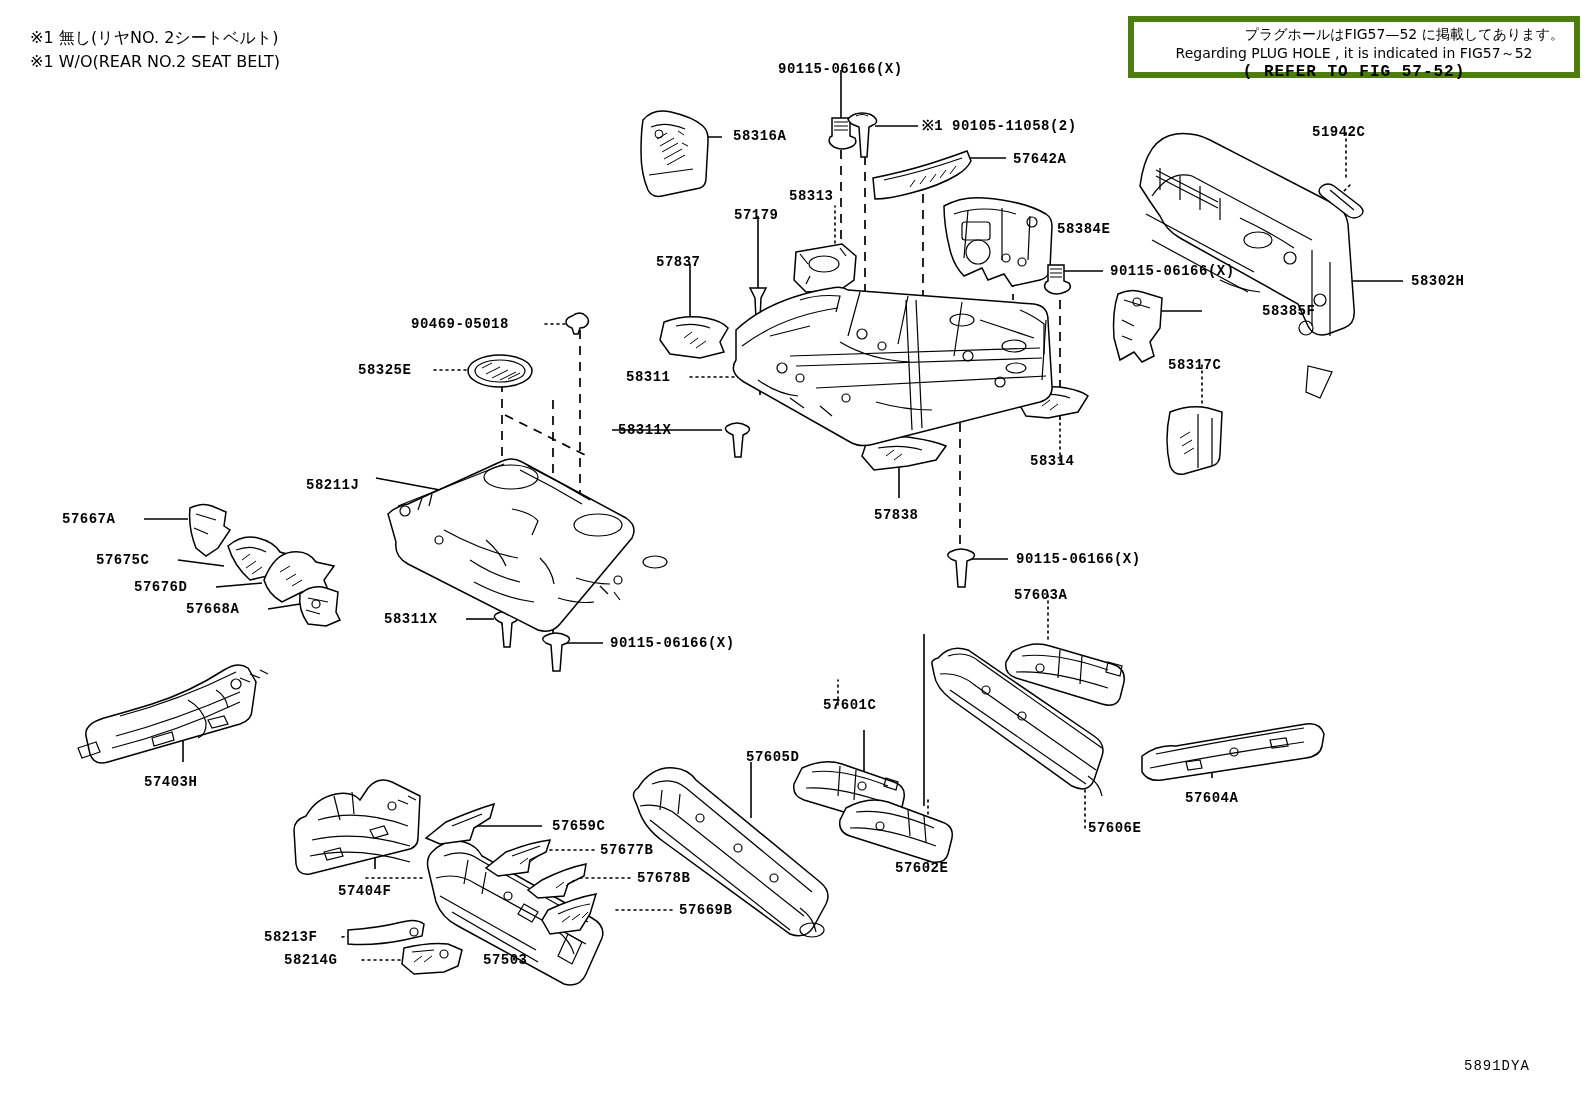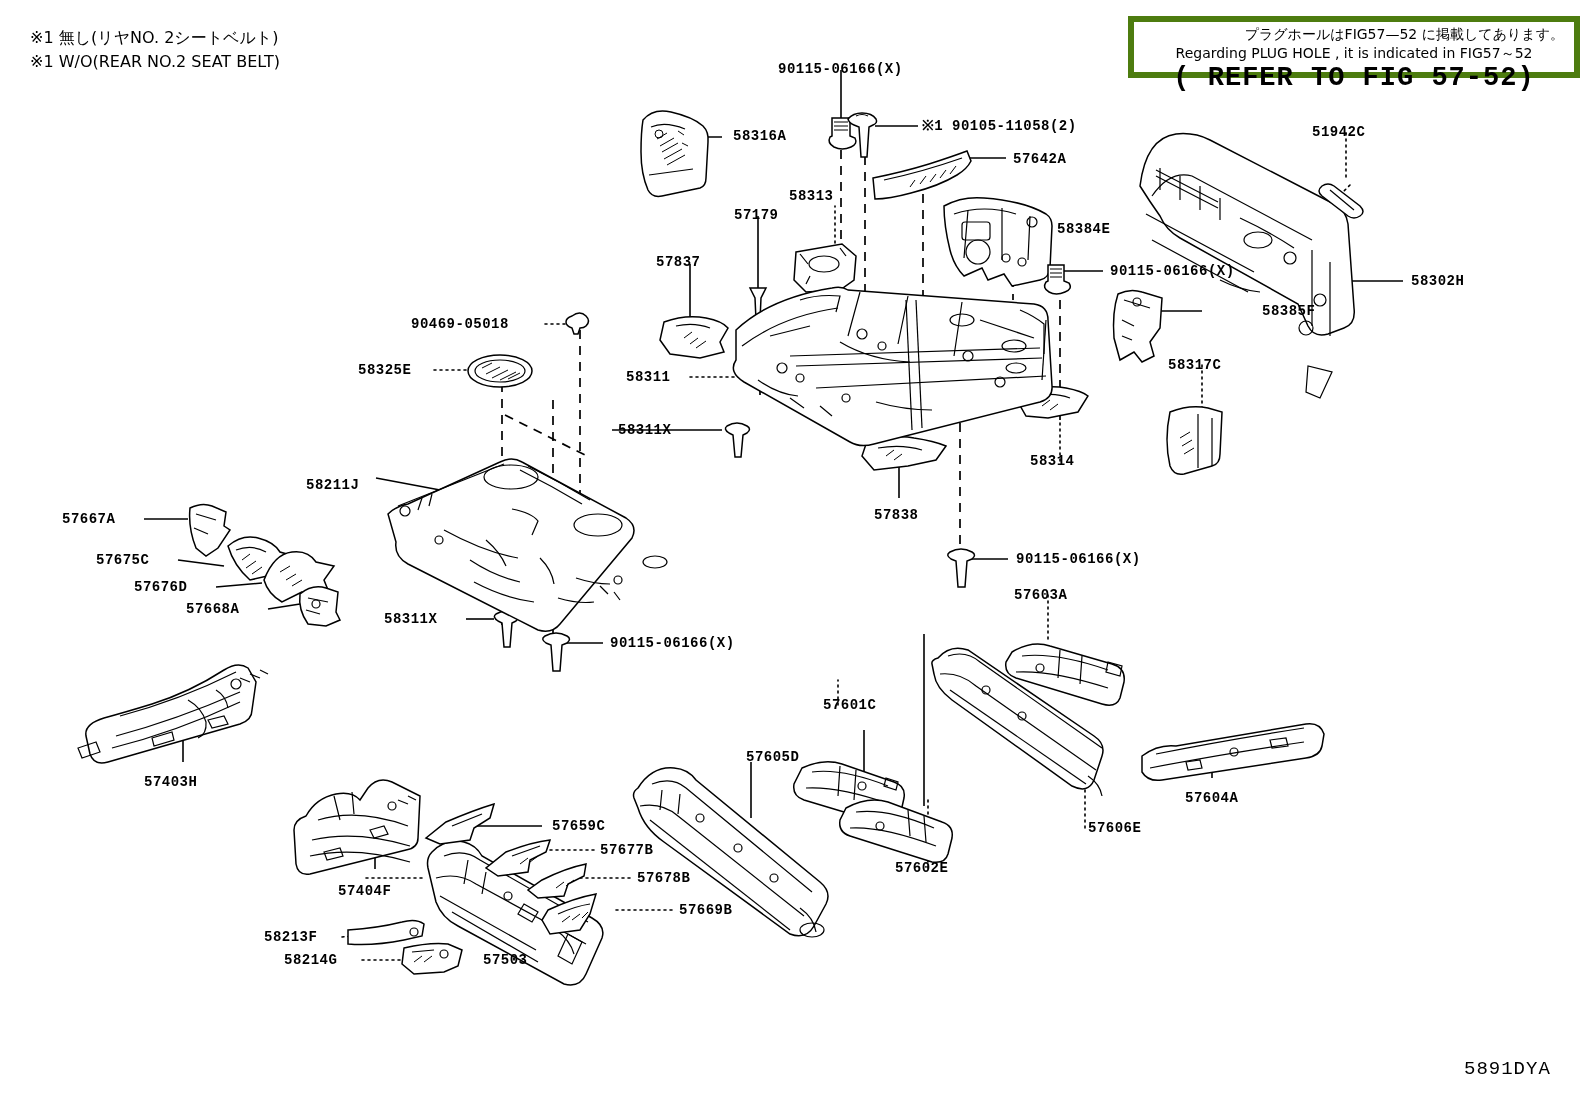--- a/index.html
+++ b/index.html
@@ -15,24 +15,24 @@
   .note-jp{position:absolute;white-space:nowrap;font-family:"DejaVu Sans",sans-serif;
            font-size:16px;font-weight:400;color:#000;letter-spacing:0px;}
 
   
   .notebox{position:absolute;border:6px solid #4d7c0f;background:#fff;box-sizing:border-box;
            text-align:center;padding:4px 10px 6px 10px;}
   .notebox .l1{font-family:"DejaVu Sans",sans-serif;font-size:14px;line-height:1.25;
                letter-spacing:0px;text-align:right;white-space:nowrap;}
   .notebox .l2{font-family:"DejaVu Sans",sans-serif;font-size:14px;line-height:1.3;
                letter-spacing:0px;white-space:nowrap;}
-  .notebox .l3{font-family:"Liberation Mono",monospace;font-size:27px;font-weight:700;
+  .notebox .l3{font-family:"Liberation Mono",monospace;font-size:16px;font-weight:700;
                line-height:1.25;letter-spacing:1px;white-space:nowrap;}
 
-  .figcode{position:absolute;font-family:"Liberation Mono",monospace;font-size:19px;
+  .figcode{position:absolute;font-family:"Liberation Mono",monospace;font-size:14px;
            letter-spacing:1px;color:#000;}
 
   svg{position:absolute;left:0;top:0;}
   .ln{stroke:#000;stroke-width:1.6;fill:none;}
   .dot{stroke:#000;stroke-width:1.6;fill:none;stroke-dasharray:2 4;stroke-linecap:round;}
   .dash{stroke:#000;stroke-width:1.7;fill:none;stroke-dasharray:9 7;}
   .part{stroke:#000;stroke-width:1.5;fill:#fff;}
   .part2{stroke:#000;stroke-width:1.2;fill:none;}
   .hatch{stroke:#000;stroke-width:1;fill:none;}
 </style>

